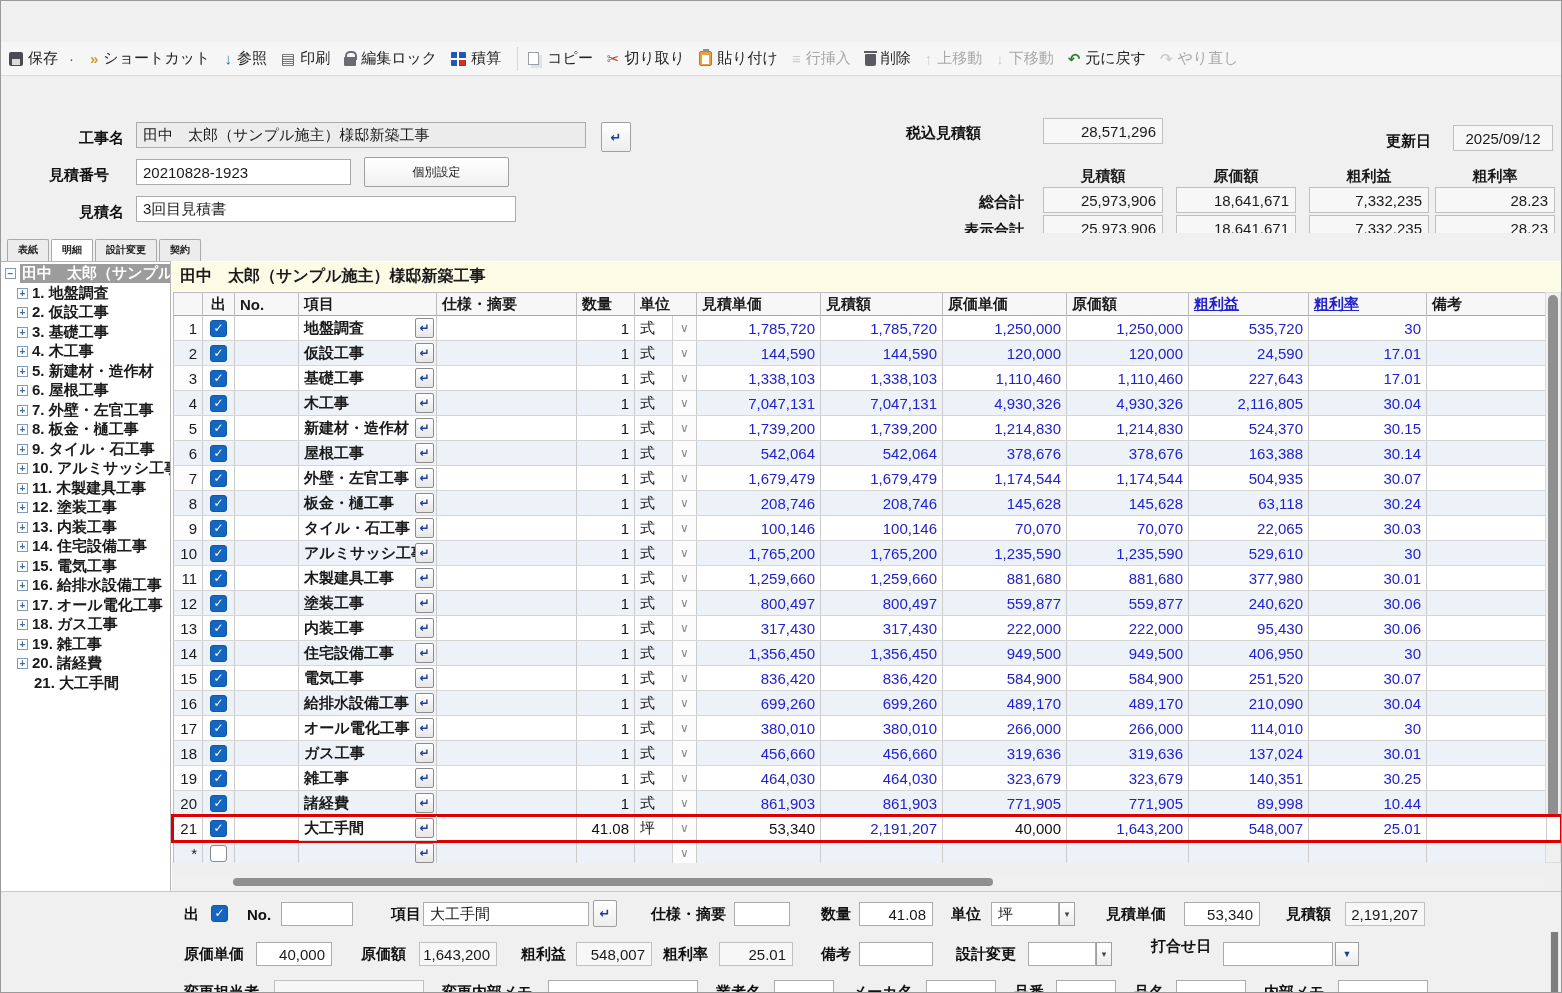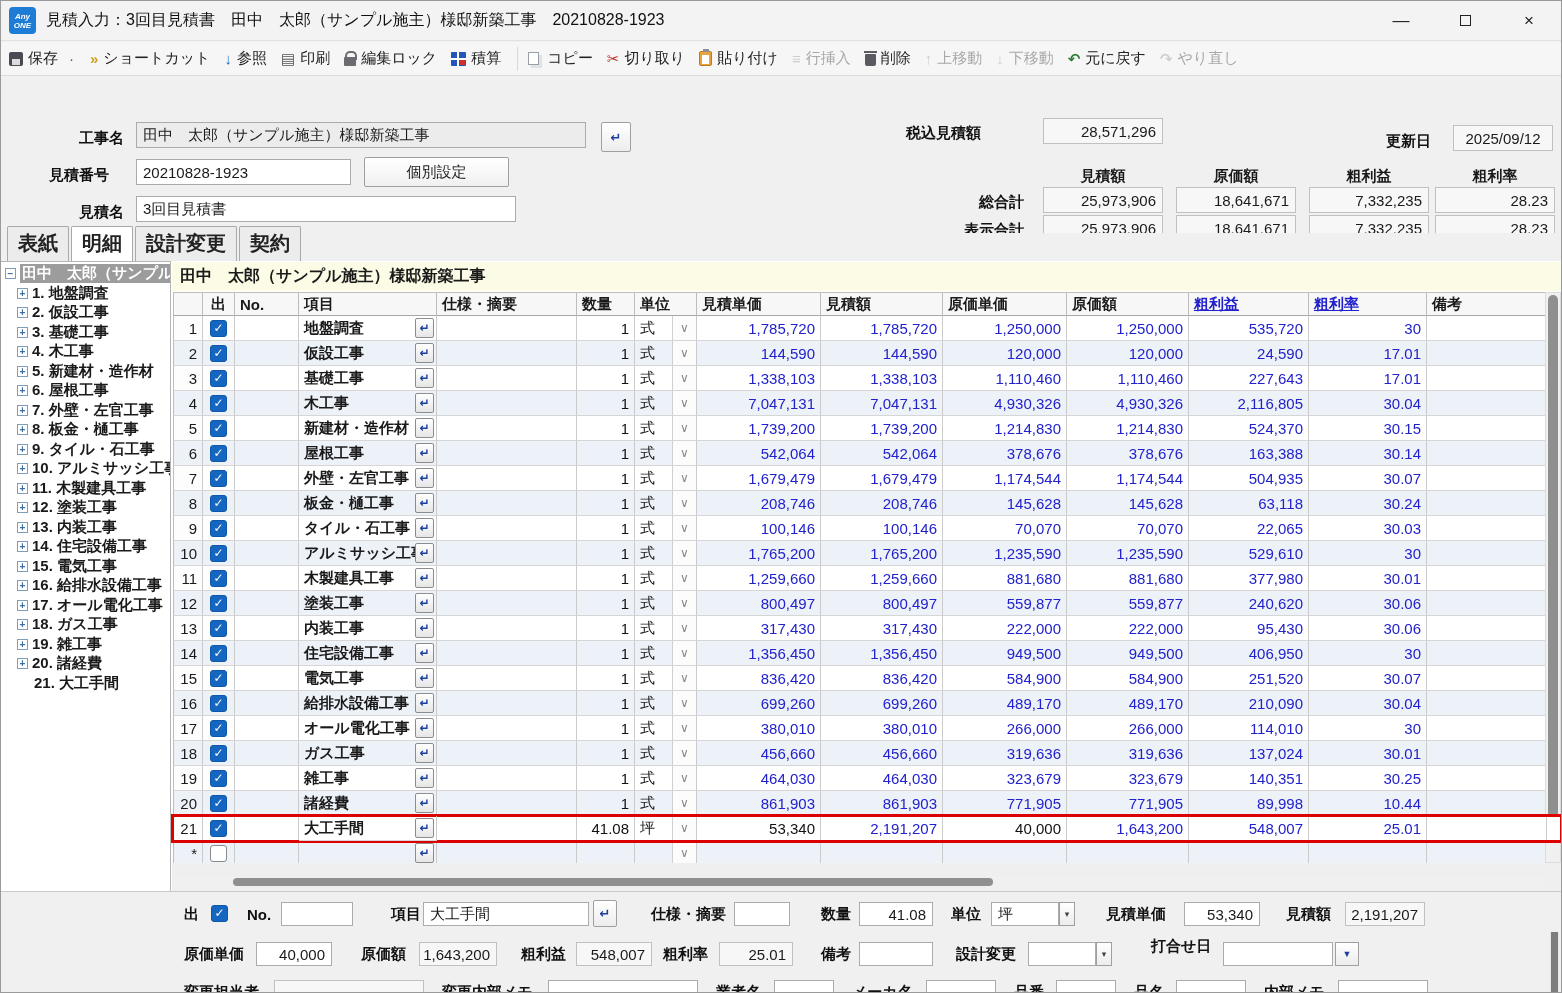--- a/index.html
+++ b/index.html
@@ -38,27 +38,27 @@
   .ic-trash { width:11px; height:12px; background:#5a5a60; border-radius:1px 1px 2px 2px; margin-top:3px; }
   .ic-trash::before { content:""; position:absolute; top:-3px; left:-1px; right:-1px; height:2px; background:#5a5a60; }
 
   
   .hdr { position:absolute; left:0; top:75px; right:0; height:157px; background:#f0f0f0; font-size:15px; }
   .lbl { font-weight:bold; color:#111; }
   .field { background:#fff; border:1px solid #ababab; height:26px; display:flex; align-items:center; padding:0 6px; font-size:15px; }
   .field.ro { background:#ececec; }
   .field.sunken { background:#f7f7f7; border:1px solid #c0c0c0; justify-content:flex-end; }
   .abs { position:absolute;margin-top:29px; }
-  .btn { background:linear-gradient(#ffffff,#f0f0f0); border:1px solid #9f9f9f; border-radius:2px; display:flex; align-items:center; justify-content:center; font-size:15px; }
+  .btn { background:linear-gradient(#ffffff,#f0f0f0); border:1px solid #9f9f9f; border-radius:2px; display:flex; align-items:center; justify-content:center; font-size:12px; }
   .mini-sq { width:30px; height:30px; background:linear-gradient(#ffffff,#ededed); border:1px solid #9f9f9f; border-radius:2px; display:flex; align-items:center; justify-content:center; color:#1a3f9e; font-size:13px; font-weight:bold; }
   .tot-head { font-weight:bold; text-align:center; font-size:15px; }
 
   
   .tabsbar { position:absolute; left:0; top:232px; right:0; height:28px; background:#f0f0f0; display:flex; align-items:flex-end; padding-left:6px; }
-  .tab { border:1px solid #a9a9a9; border-bottom:none; background:#ececec; padding:3px 10px 4px; font-size:20px; font-weight:bold; margin-right:2px; border-radius:2px 2px 0 0; color:#222; }
+  .tab { border:1px solid #a9a9a9; border-bottom:none; background:#ececec; padding:3px 10px 4px; font-size:10px; font-weight:bold; margin-right:2px; border-radius:2px 2px 0 0; color:#222; }
   .tab.active { background:#fff; position:relative; z-index:2; }
 
   
   .main { position:absolute; left:0; top:260px; right:0; height:630px; background:#fff; }
   .tree { position:absolute; left:0; top:0; width:170px; bottom:0; background:#fff; border-right:1px solid #b5b5b5; border-top:1px solid #b5b5b5; overflow:hidden; font-size:15px; font-weight:bold; padding-top:2px; }
   .titem { display:flex; align-items:center; height:19.5px; white-space:nowrap; padding-left:4px; }
   .tbox { width:11px; height:11px; border:1px solid #7f9db9; background:#fff; color:#3b6ea5; font-size:10px; line-height:9px; text-align:center; margin-right:4px; flex:0 0 auto; font-weight:bold; }
   .titem.child { padding-left:16px; }
   .titem.leaf { padding-left:33px; }
   .tsel { background:#9c9c9c; color:#fff; padding:0 2px; }
@@ -108,34 +108,20 @@
   .numtxt { width:100%; text-align:right; }
   .ddbtn { position:absolute; width:16px; height:24px; background:linear-gradient(#fff,#ececec); border:1px solid #9f9f9f; color:#444; font-size:9px; display:flex; align-items:center; justify-content:center; }
   .dvscroll { position:absolute; right:2px; top:40px; width:9px; height:63px; background:#e6e6e6; }
   .dvthumb { position:absolute; left:1px; right:1px; top:0; height:100%; background:#7d7d7d; }
 </style>
 </head>
 <body>
 
 <div class="app">
 
-  <div class="titlebar">
-    <div class="applogo">
-      <span>Any</span>
-        <span>ONE</span>
-    </div>
-    <div class="wtitle">見積入力：3回目見積書　田中　太郎（サンプル施主）様邸新築工事　20210828-1923</div>
-    <div class="wbtns">
-      <div class="wbtn">—</div>
-      <div class="wbtn">
-          <span class="maxsq"></span>
-        </div>
-      <div class="wbtn">×</div>
-    </div>
-  </div>
 
   <div class="toolbar" id="toolbar">
       <div class="tb-item">
         <span class="cssic ic-save"></span>
         <span>保存</span>
         <span class="dotmark" style="margin-left: 6px;">·</span>
       </div>
       <div class="tb-item">
         <span class="glyph" style="color: rgb(201, 162, 39);">»</span>
         <span>ショートカット</span>

